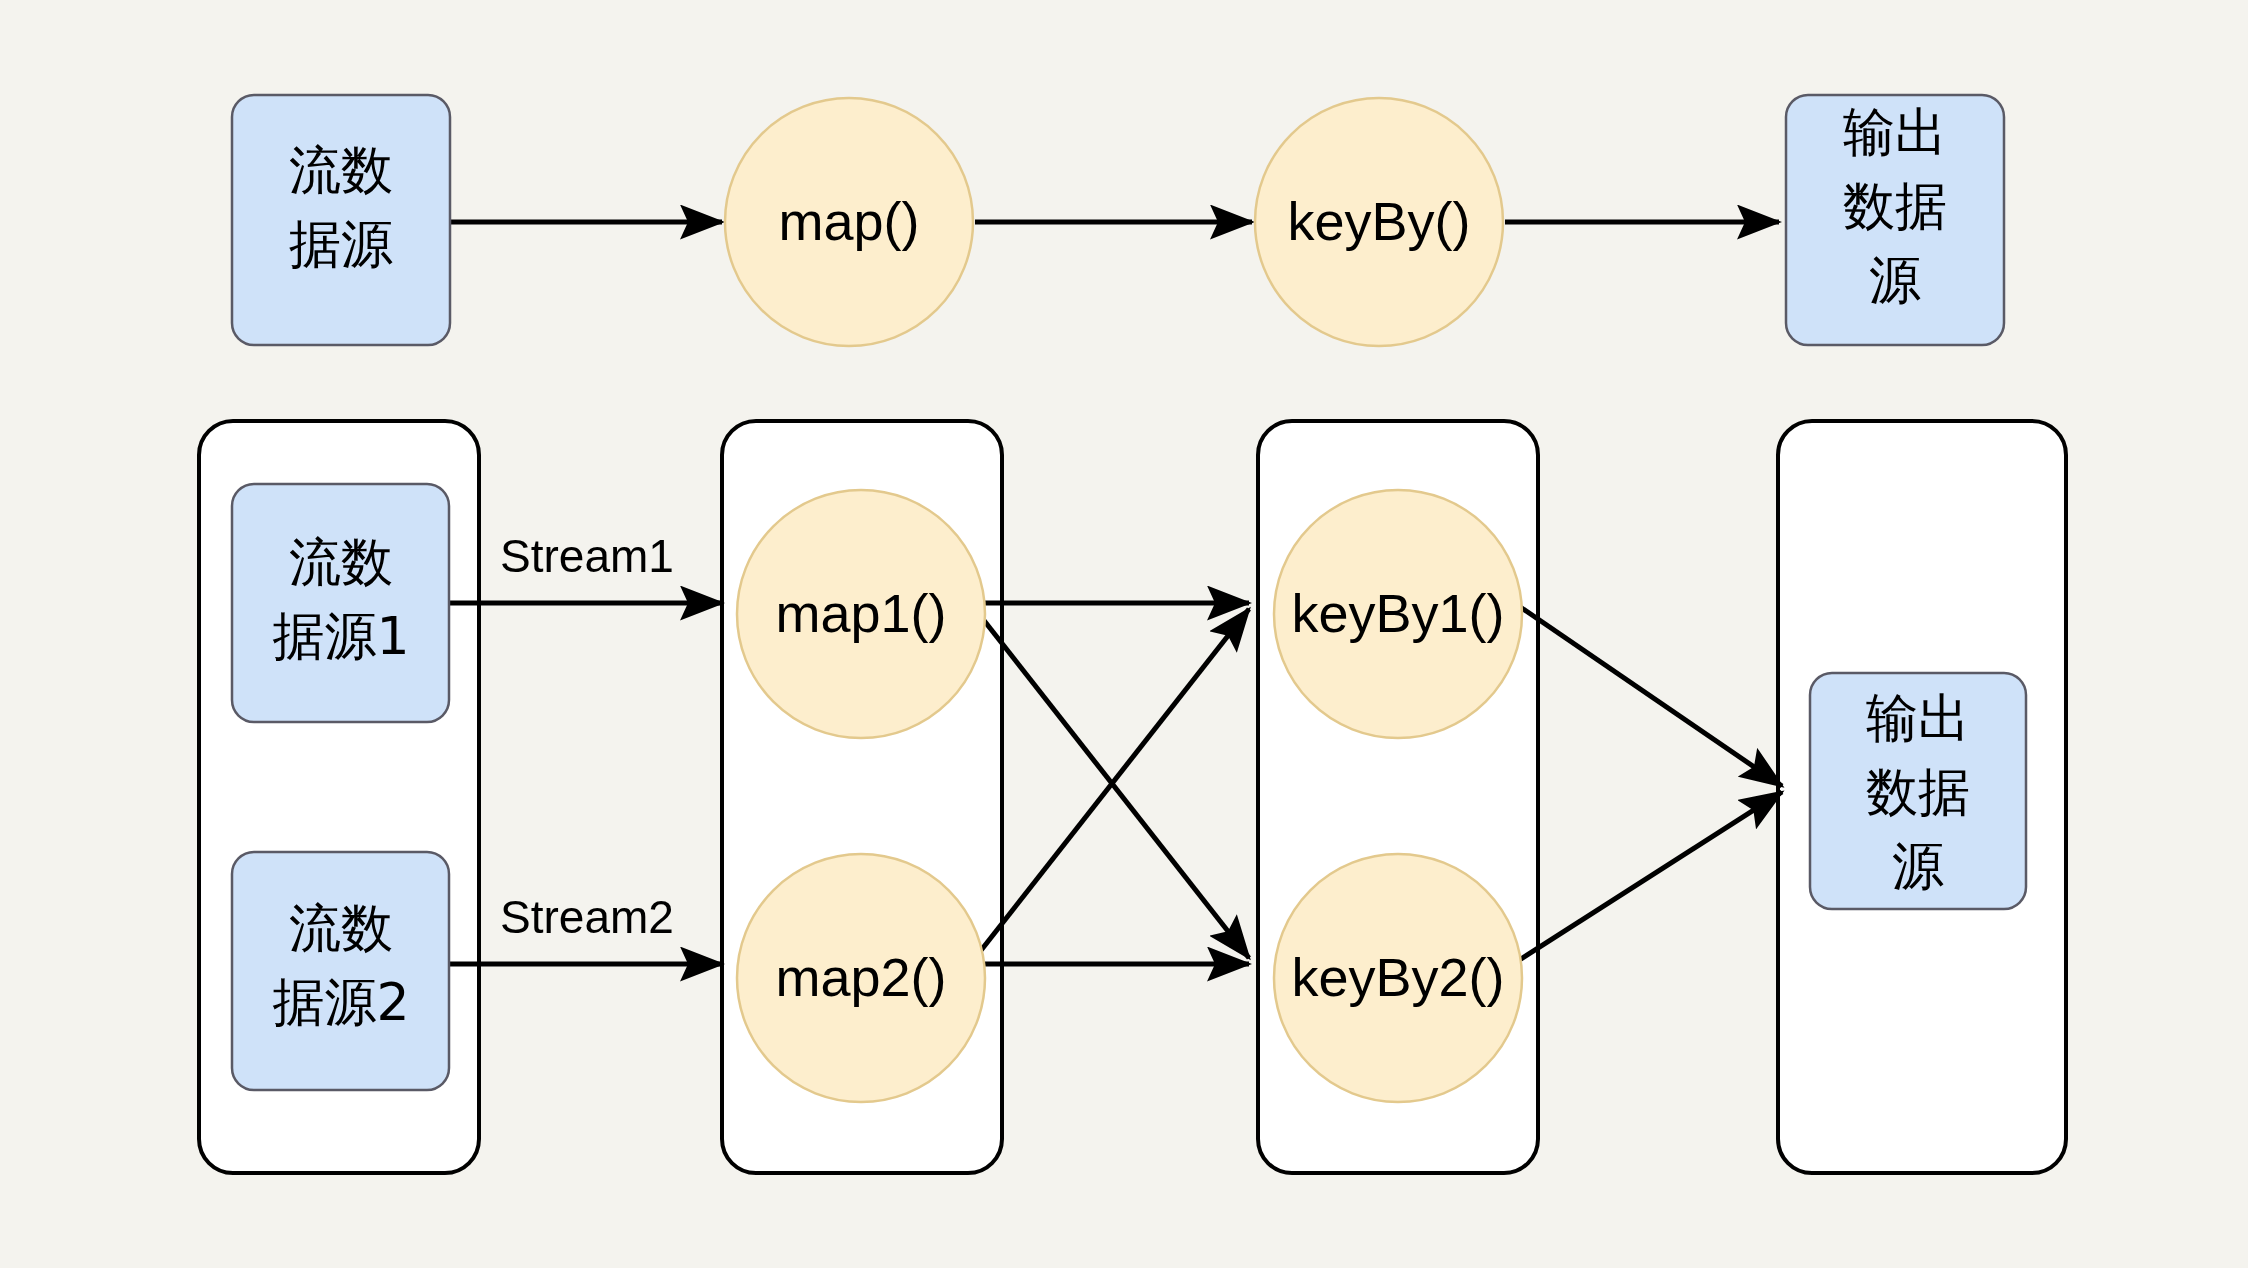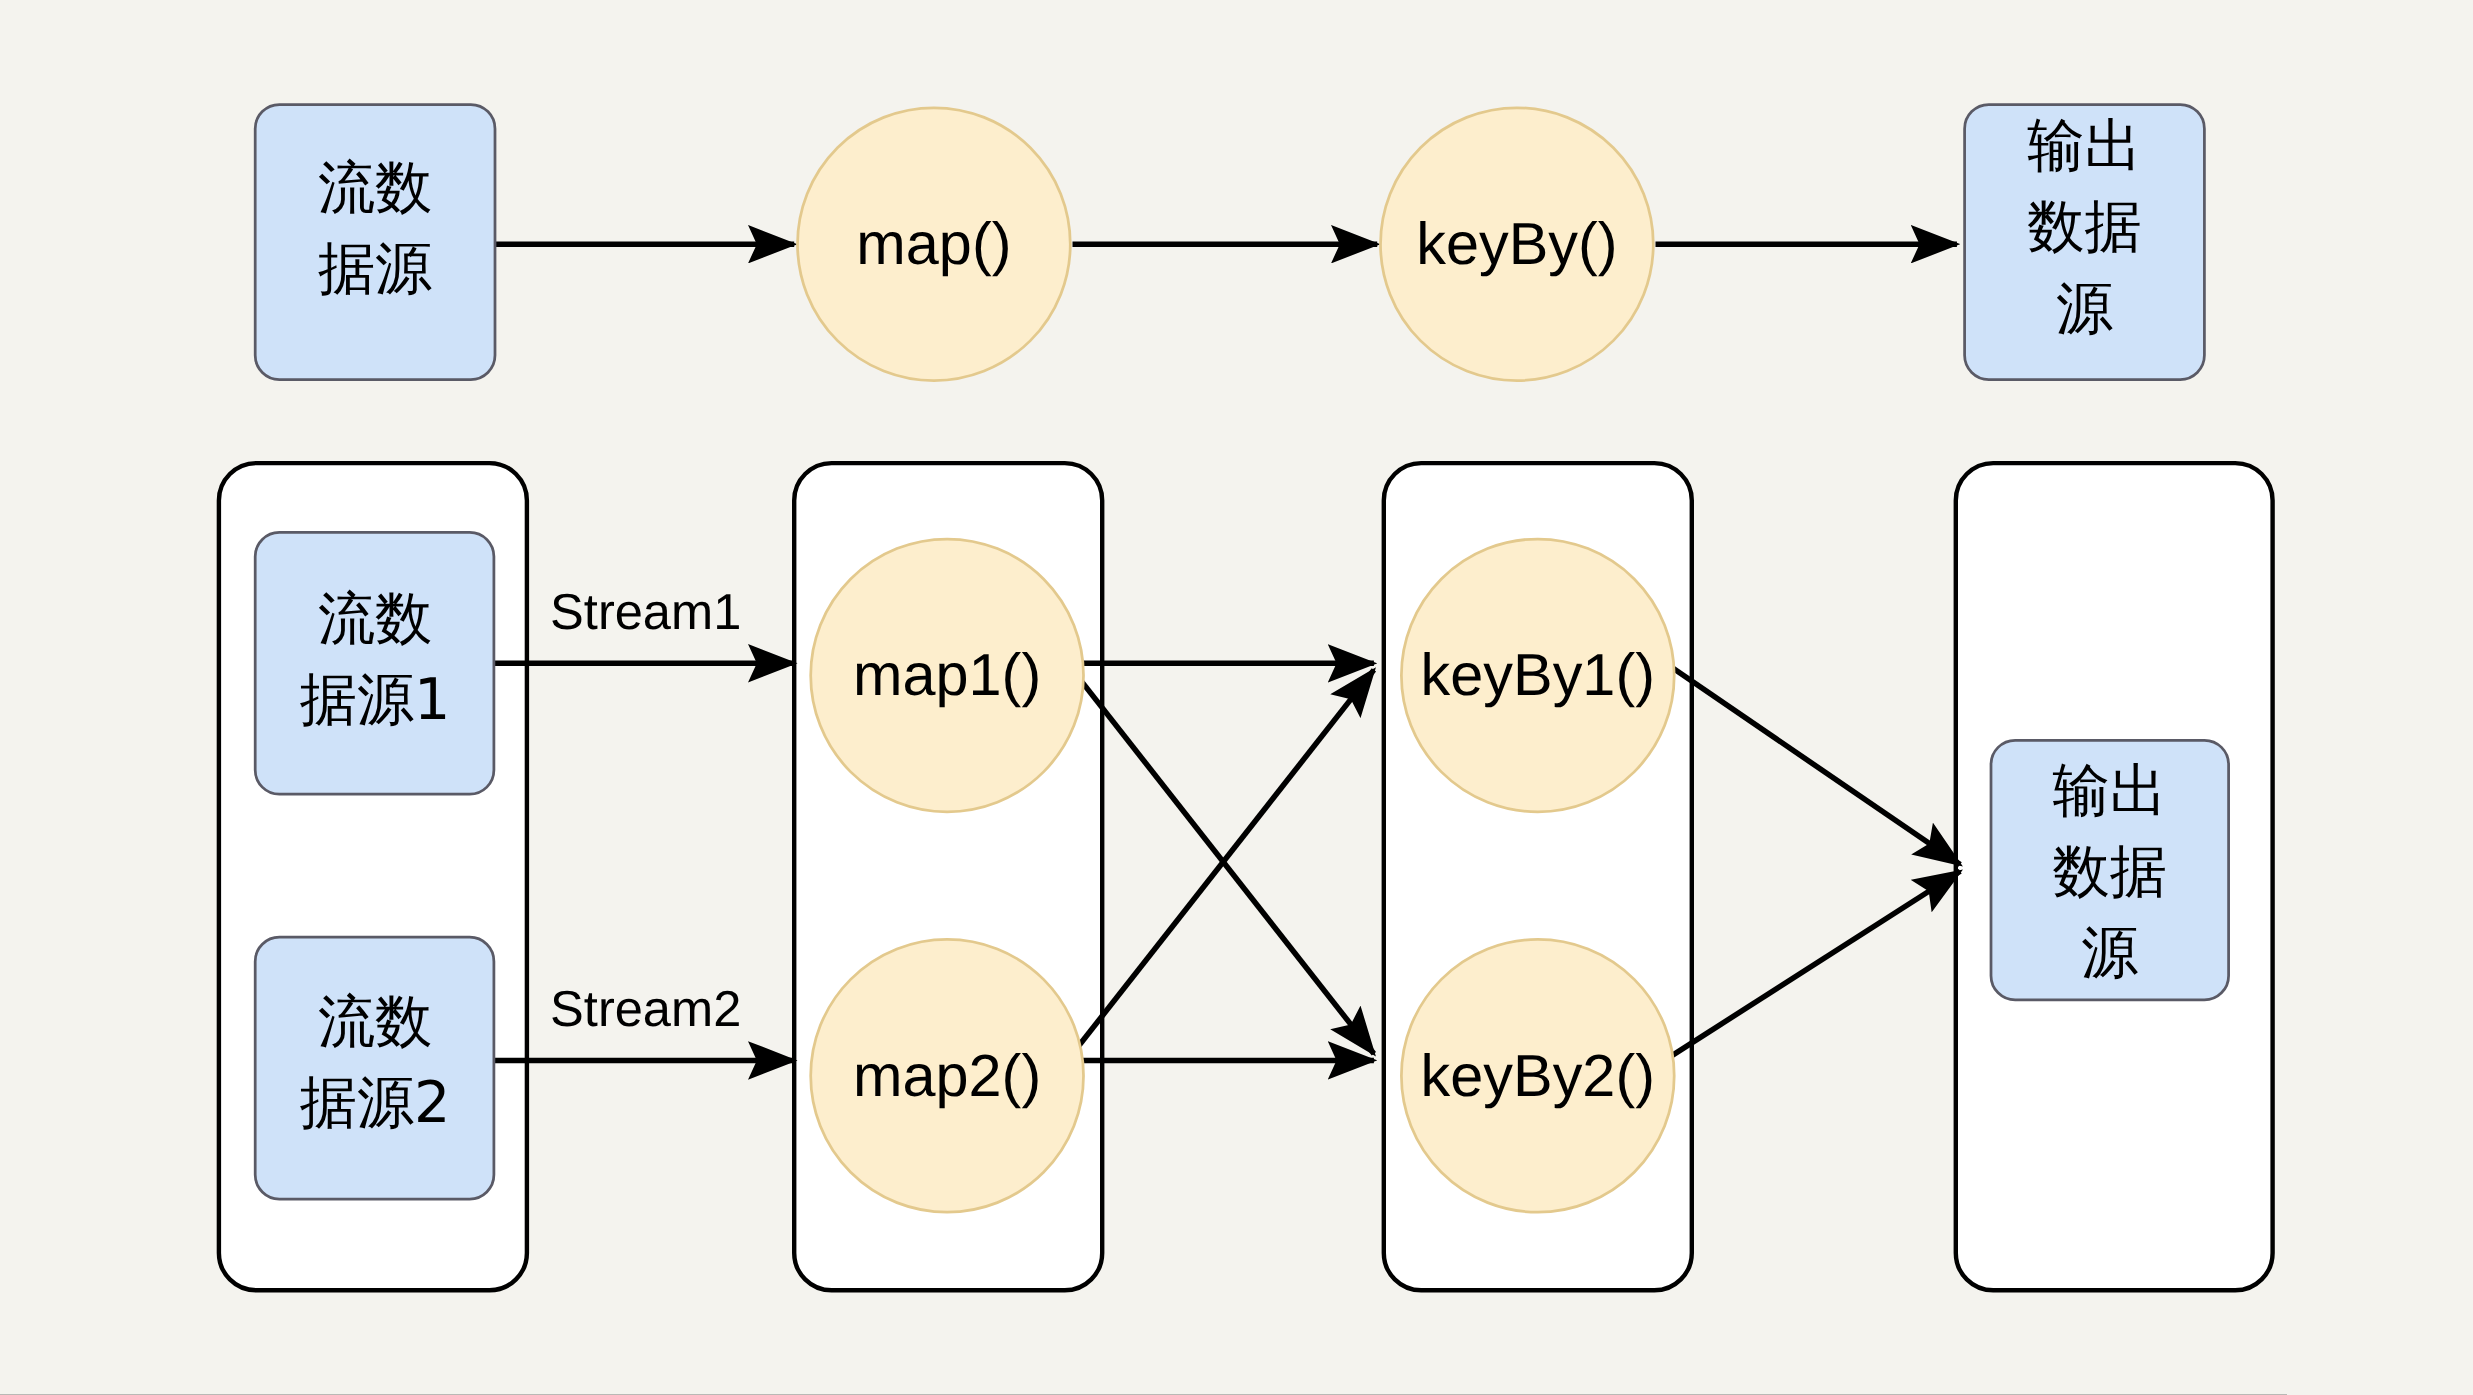--- a/index.html
+++ b/index.html
@@ -10,21 +10,21 @@
   body {
     width: 2248px;
     height: 1268px;
     overflow: hidden;
     font-family: "Liberation Sans", "DejaVu Sans", sans-serif;
   }
   #diagram-root {
     position: relative;
     width: 2248px;
     height: 1268px;
-    background: #000000;
+    background: #f0abfc;
   }
   svg#diagram {
     display: block;
     width: 2248px;
     height: 1268px;
     background: #f4f3ee;
   }
   .container-rect {
     fill: #ffffff;
     stroke: #000000;

